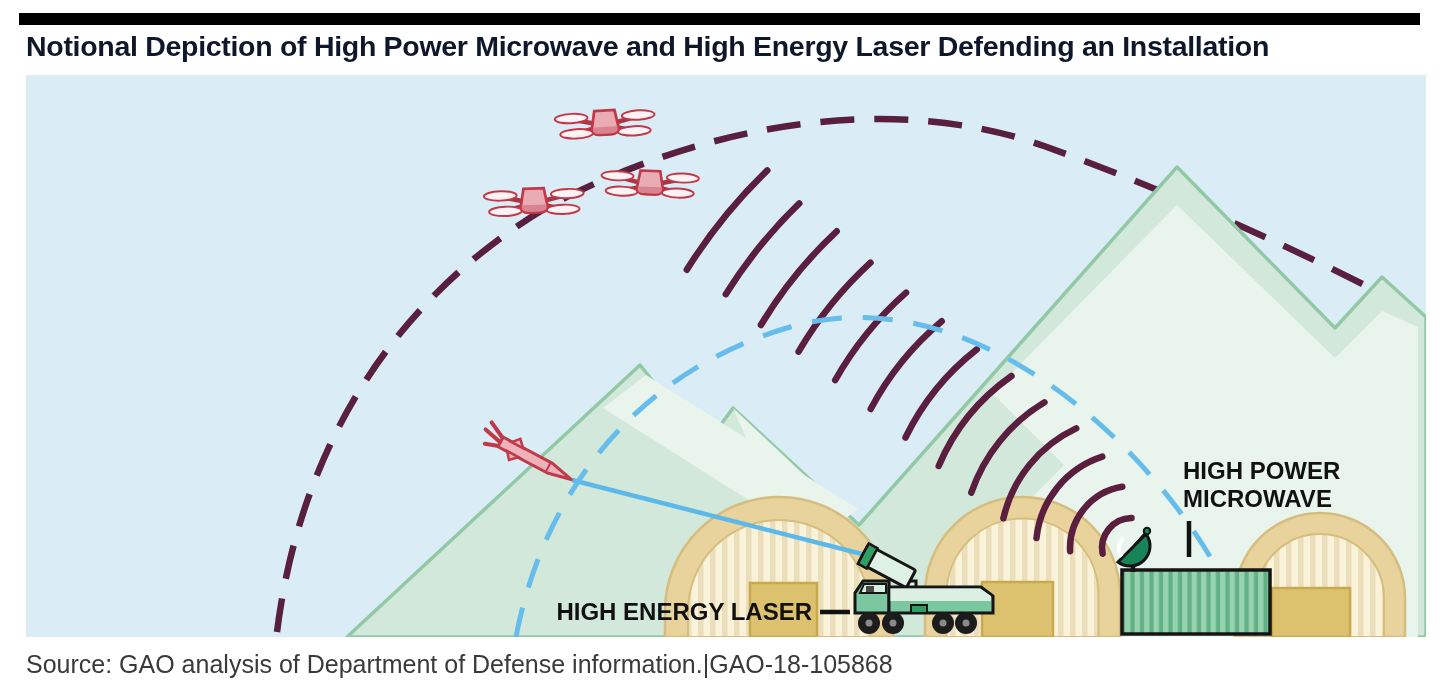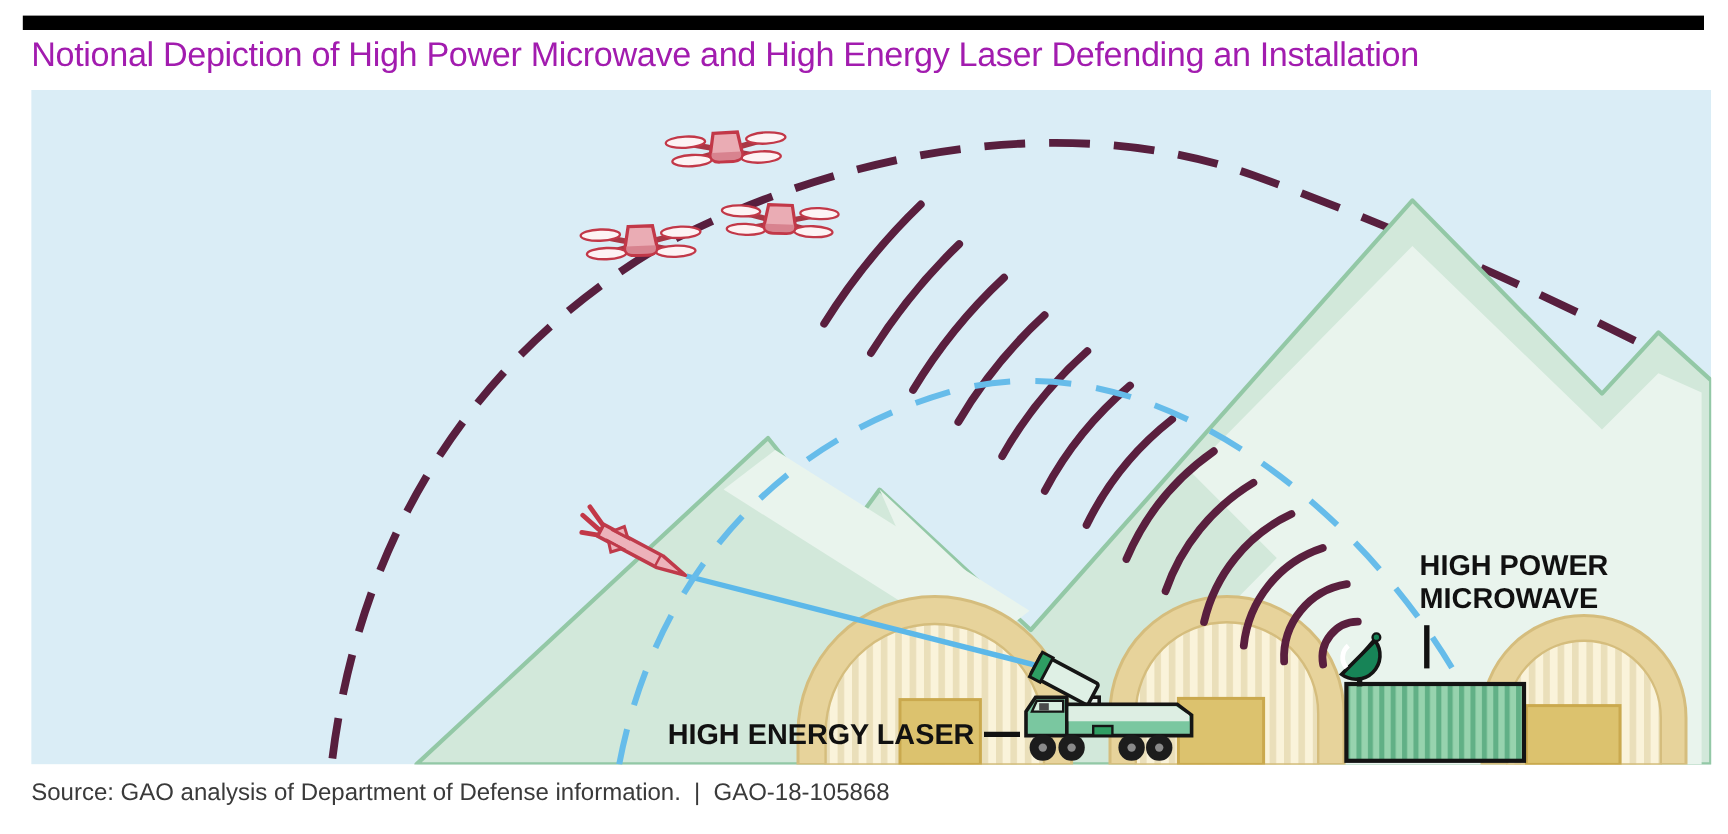--- a/index.html
+++ b/index.html
@@ -1,20 +1,20 @@
 <!DOCTYPE html>
 <html><head>
 <meta charset="utf-8">
 <style>
   html,body{margin:0;padding:0;background:#ffffff;}
   body{font-family:"Liberation Sans", sans-serif; width:1440px; height:695px; position:relative; overflow:hidden;}
   .topbar{position:absolute; left:19px; top:13px; width:1401px; height:12px; background:#000;}
-  .title{position:absolute; left:26px; top:30px; width:1390px; font-size:28.5px; font-weight:400; color:#a21caf; letter-spacing:-0.3px; white-space:nowrap;}
+  .title{position:absolute; left:26px; top:30px; width:1390px; font-size:28.5px; font-weight:700; color:#0f172a; letter-spacing:-0.3px; white-space:nowrap;}
   .scene{position:absolute; left:26px; top:75px; width:1400px; height:562px;}
-  .footer{position:absolute; left:26px; top:650px; font-size:20px; color:#3a3a3a; display:flex; align-items:baseline; gap:11px; white-space:nowrap;}
+  .footer{position:absolute; left:26px; top:650px; font-size:25px; color:#3a3a3a; display:flex; align-items:baseline; white-space:nowrap;}
   svg text.biglabel{font-family:"Liberation Sans",sans-serif; font-weight:700; font-size:24px; fill:#111; letter-spacing:0px;}
 </style>
 </head>
 <body>
 
 <div class="topbar"></div>
 <div class="title">Notional Depiction of High Power Microwave and High Energy Laser Defending an Installation</div>
 
 <div class="scene">
 <svg width="1400" height="562" viewBox="0 0 1400 562" xmlns="http://www.w3.org/2000/svg">

